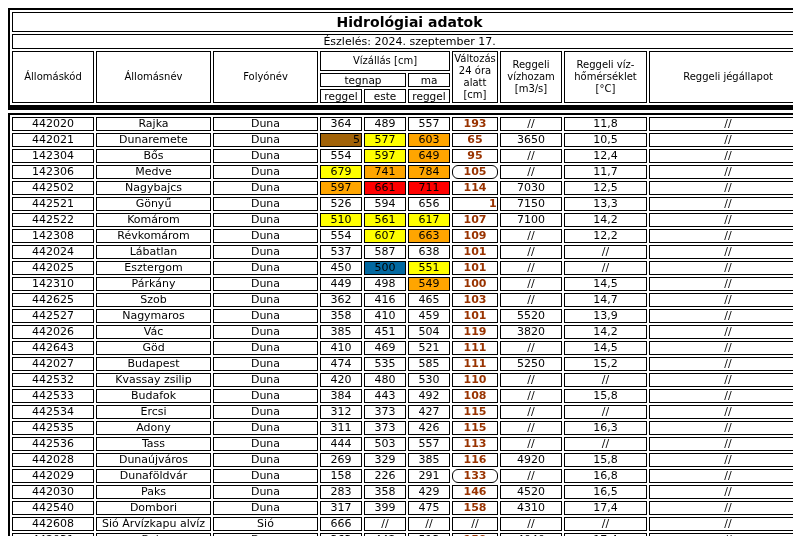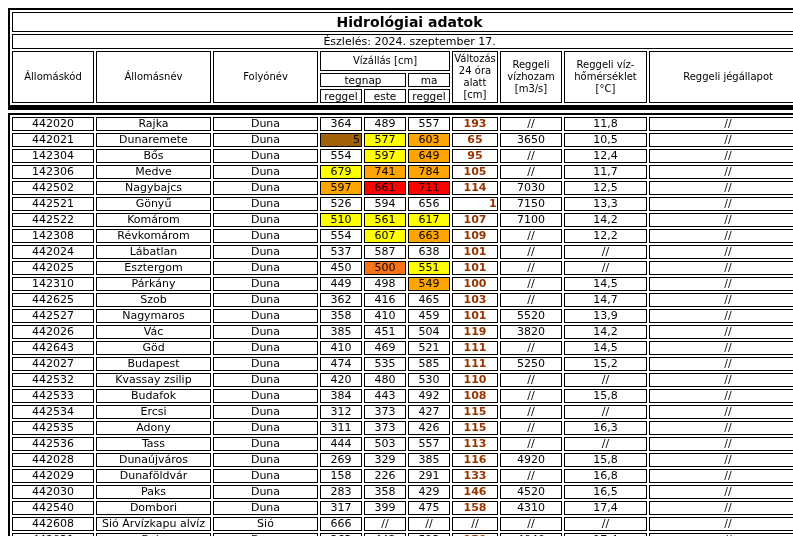--- a/index.html
+++ b/index.html
@@ -163,21 +163,21 @@
           <td>12,4</td>
           <td>//</td>
         </tr>
         <tr>
           <td>142306</td>
           <td>Medve</td>
           <td>Duna</td>
           <td style="background: rgb(255, 255, 0);">679</td>
           <td style="background: rgb(255, 165, 0);">741</td>
           <td style="background: rgb(255, 165, 0);">784</td>
-          <td style="color: rgb(153, 51, 0); font-weight: bold;">105</td>
+          <td style="color: rgb(153, 51, 0); font-weight: bold; border-radius: 6px;">105</td>
           <td>//</td>
           <td>11,7</td>
           <td>//</td>
         </tr>
         <tr>
           <td>442502</td>
           <td>Nagybajcs</td>
           <td>Duna</td>
           <td style="background: rgb(255, 165, 0);">597</td>
           <td style="background: rgb(255, 0, 0);">661</td>
@@ -233,21 +233,21 @@
           <td style="color: rgb(153, 51, 0); font-weight: bold;">101</td>
           <td>//</td>
           <td>//</td>
           <td>//</td>
         </tr>
         <tr>
           <td>442025</td>
           <td>Esztergom</td>
           <td>Duna</td>
           <td>450</td>
-          <td style="background: #f97316;">500</td>
+          <td style="background: #0369a1;">500</td>
           <td style="background: rgb(255, 255, 0);">551</td>
           <td style="color: rgb(153, 51, 0); font-weight: bold;">101</td>
           <td>//</td>
           <td>//</td>
           <td>//</td>
         </tr>
         <tr>
           <td>142310</td>
           <td>Párkány</td>
           <td>Duna</td>
@@ -391,21 +391,21 @@
           <td>15,8</td>
           <td>//</td>
         </tr>
         <tr>
           <td>442029</td>
           <td>Dunaföldvár</td>
           <td>Duna</td>
           <td>158</td>
           <td>226</td>
           <td>291</td>
-          <td style="color: rgb(153, 51, 0); font-weight: bold;">133</td>
+          <td style="color: rgb(153, 51, 0); font-weight: bold; border-radius: 6px;">133</td>
           <td>//</td>
           <td>16,8</td>
           <td>//</td>
         </tr>
         <tr>
           <td>442030</td>
           <td>Paks</td>
           <td>Duna</td>
           <td>283</td>
           <td>358</td>

